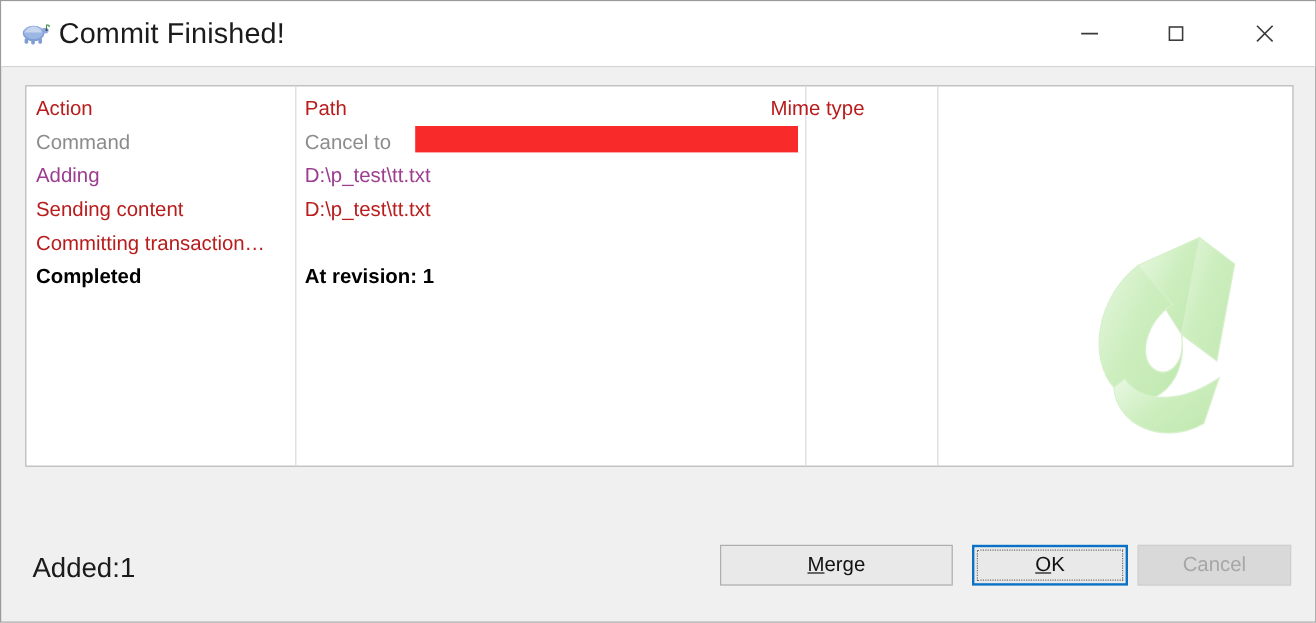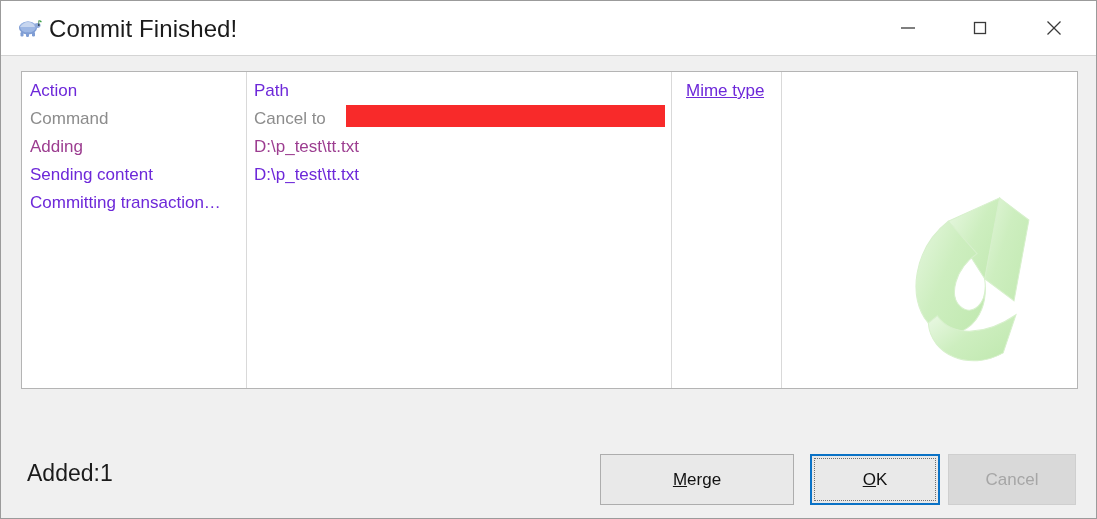--- a/index.html
+++ b/index.html
@@ -95,23 +95,23 @@
   .lv-cell {
     position: absolute;
     top: 0;
     line-height: 28px;
     font-size: 17px;
     white-space: nowrap;
     overflow: hidden;
   }
   .cell-action { left: 8px;   max-width: 212px; }
   .cell-path   { left: 232px; max-width: 414px; }
-  .cell-mime   { left: 664px; max-width: 98px; text-decoration: underline; }
-
-  .c-normal { color: #6d28d9; }
+  .cell-mime   { left: 620px; max-width: 98px; }
+
+  .c-normal { color: #b91c1c; }
   .c-gray   { color: #8c8c8c; }
   .c-purple { color: #9c3d90; }
   .c-bold   { color: #000000; font-weight: bold; }
 
   
   #redaction {
     position: absolute;
     left: 324px;
     top: 33px;
     width: 319px;
@@ -135,21 +135,21 @@
     left: 26px;
     top: 459px;
     font-size: 23px;
     color: #1b1b1b;
     white-space: nowrap;
   }
 
   .dlgbtn {
     position: absolute;
     top: 453px;
-    height: 51px;
+    height: 34px;
     font-family: "Liberation Sans", sans-serif;
     font-size: 17px;
     color: #111111;
     background: #e9e9e9;
     border: 1px solid #adadad;
     box-sizing: border-box;
     padding: 0;
     cursor: default;
   }
   #btn-merge  { left: 599px; width: 194px; }
@@ -277,20 +277,25 @@
       <span class="lv-cell cell-path c-normal">D:\p_test\tt.txt</span>
       <span class="lv-cell cell-mime c-normal"></span>
     </div>
 
     <div class="lv-row" style="top:117px;">
       <span class="lv-cell cell-action c-normal">Committing transaction…</span>
       <span class="lv-cell cell-path c-normal"></span>
       <span class="lv-cell cell-mime c-normal"></span>
     </div>
 
+    <div class="lv-row" style="top:145px;">
+      <span class="lv-cell cell-action c-bold">Completed</span>
+      <span class="lv-cell cell-path c-bold">At revision: 1</span>
+      <span class="lv-cell cell-mime c-bold"></span>
+    </div>
 
     <div id="redaction" style="background: rgb(248, 42, 42);"></div>
   </div>
 
   <span id="status-text">Added:1</span>
 
   <button class="dlgbtn" id="btn-merge">
     <span class="btn-label"><u>M</u>erge</span>
   </button>
 

